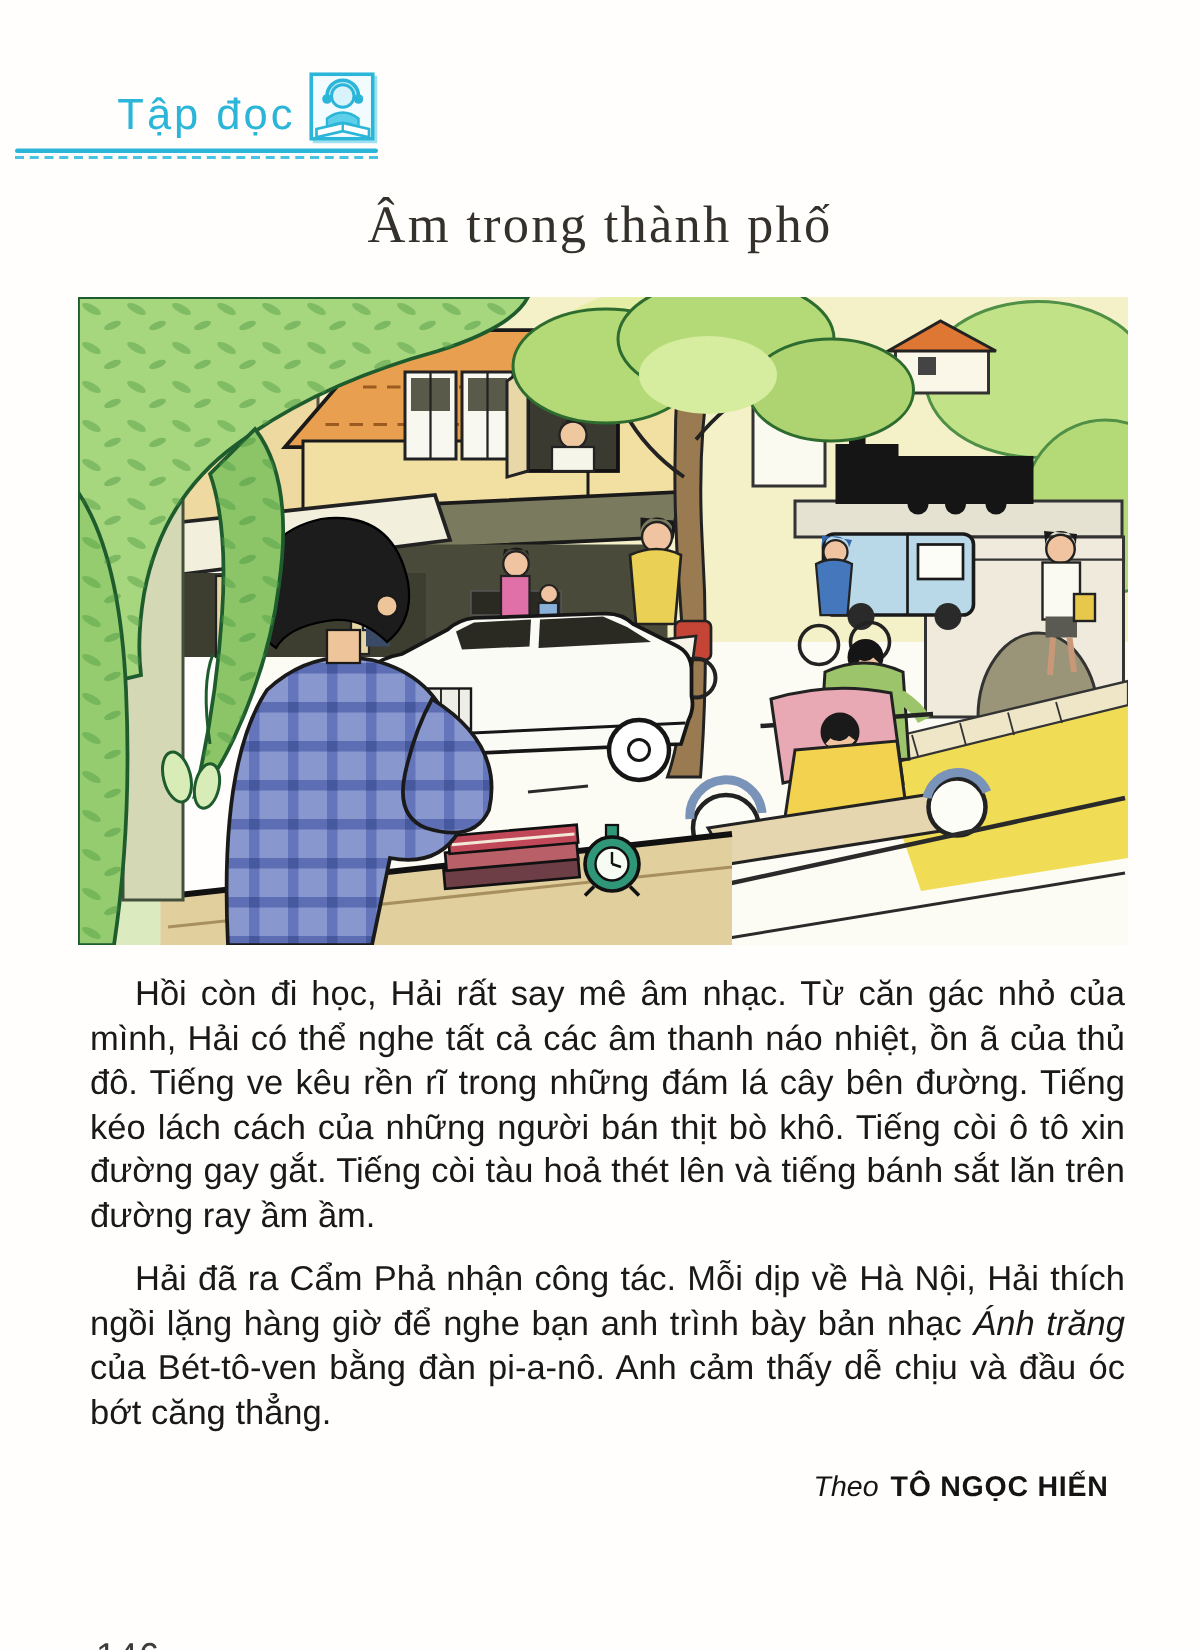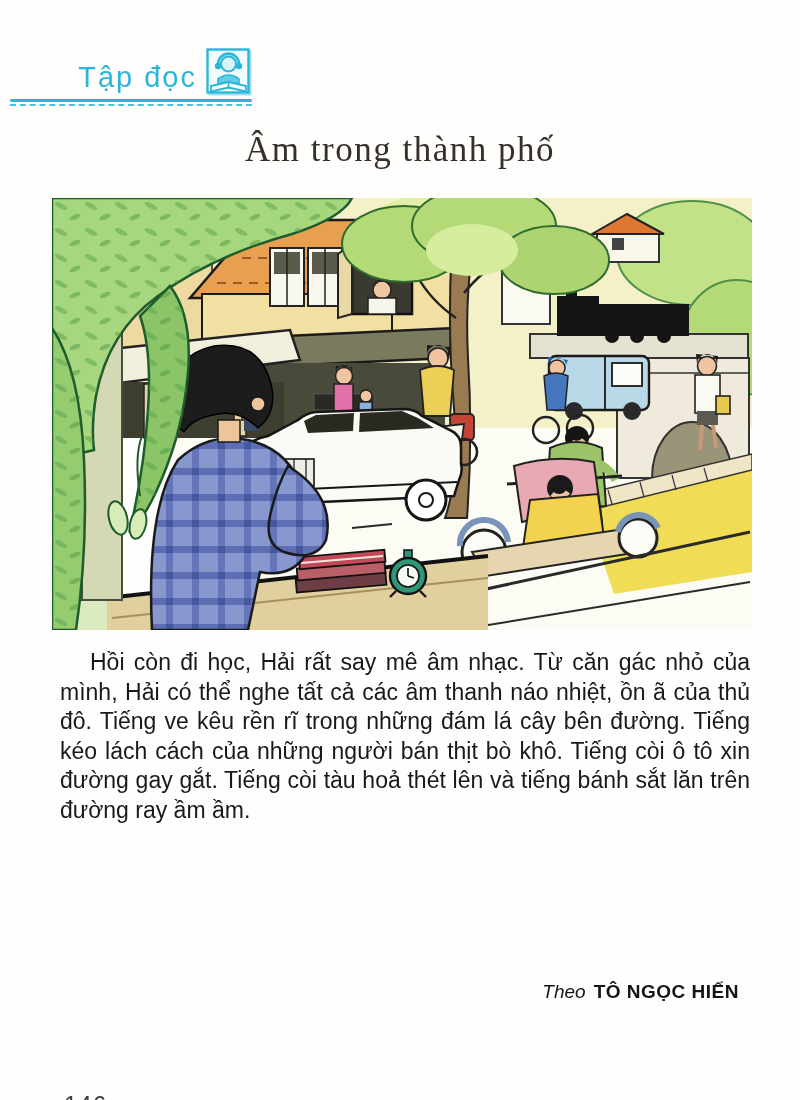--- a/index.html
+++ b/index.html
@@ -296,20 +296,21 @@
         <path d="M118,88 Q144,122 134,192 Q128,242 104,294 Q90,324 78,332 Q92,272 96,212 Q100,152 88,118 Z" fill="url(#leafPat)"></path>
         <path d="M88,298 q-6,-40 2,-60" stroke="#1e5c2e" stroke-width="2" fill="none"></path>
         <ellipse cx="66" cy="320" rx="9" ry="17" fill="#d8ecb8" stroke="#1e5c2e" stroke-width="2" transform="rotate(-14 66 320)"></ellipse>
         <ellipse cx="86" cy="326" rx="8" ry="15" fill="#d8ecb8" stroke="#1e5c2e" stroke-width="2" transform="rotate(12 86 326)"></ellipse>
       </g>
     </svg>
   </div>
 
   <div class="text-block">
     <p><span>Hồi còn đi học, Hải rất say mê âm nhạc. Từ căn gác nhỏ của mình, Hải có thể nghe tất cả các âm thanh náo nhiệt, ồn ã của thủ đô. Tiếng ve kêu rền rĩ trong những đám lá cây bên đường. Tiếng kéo lách cách của những người bán thịt bò khô. Tiếng còi ô tô xin đường gay gắt. Tiếng còi tàu hoả thét lên và tiếng bánh sắt lăn trên đường ray ầm ầm.</span></p>
+    <p><span>Hải đã ra Cẩm Phả nhận công tác. Mỗi dịp về Hà Nội, Hải thích ngồi lặng hàng giờ để nghe bạn anh trình bày bản nhạc </span><span class="italic">Ánh trăng</span><span> của Bét-tô-ven bằng đàn pi-a-nô. Anh cảm thấy dễ chịu và đầu óc bớt căng thẳng.</span></p>
   </div>
 
   <div class="attribution">
     <span class="attr-prefix">Theo</span><span class="attr-author">TÔ NGỌC HIẾN</span>
   </div>
 
   <div class="page-number">146</div>
 
 </div>
 

